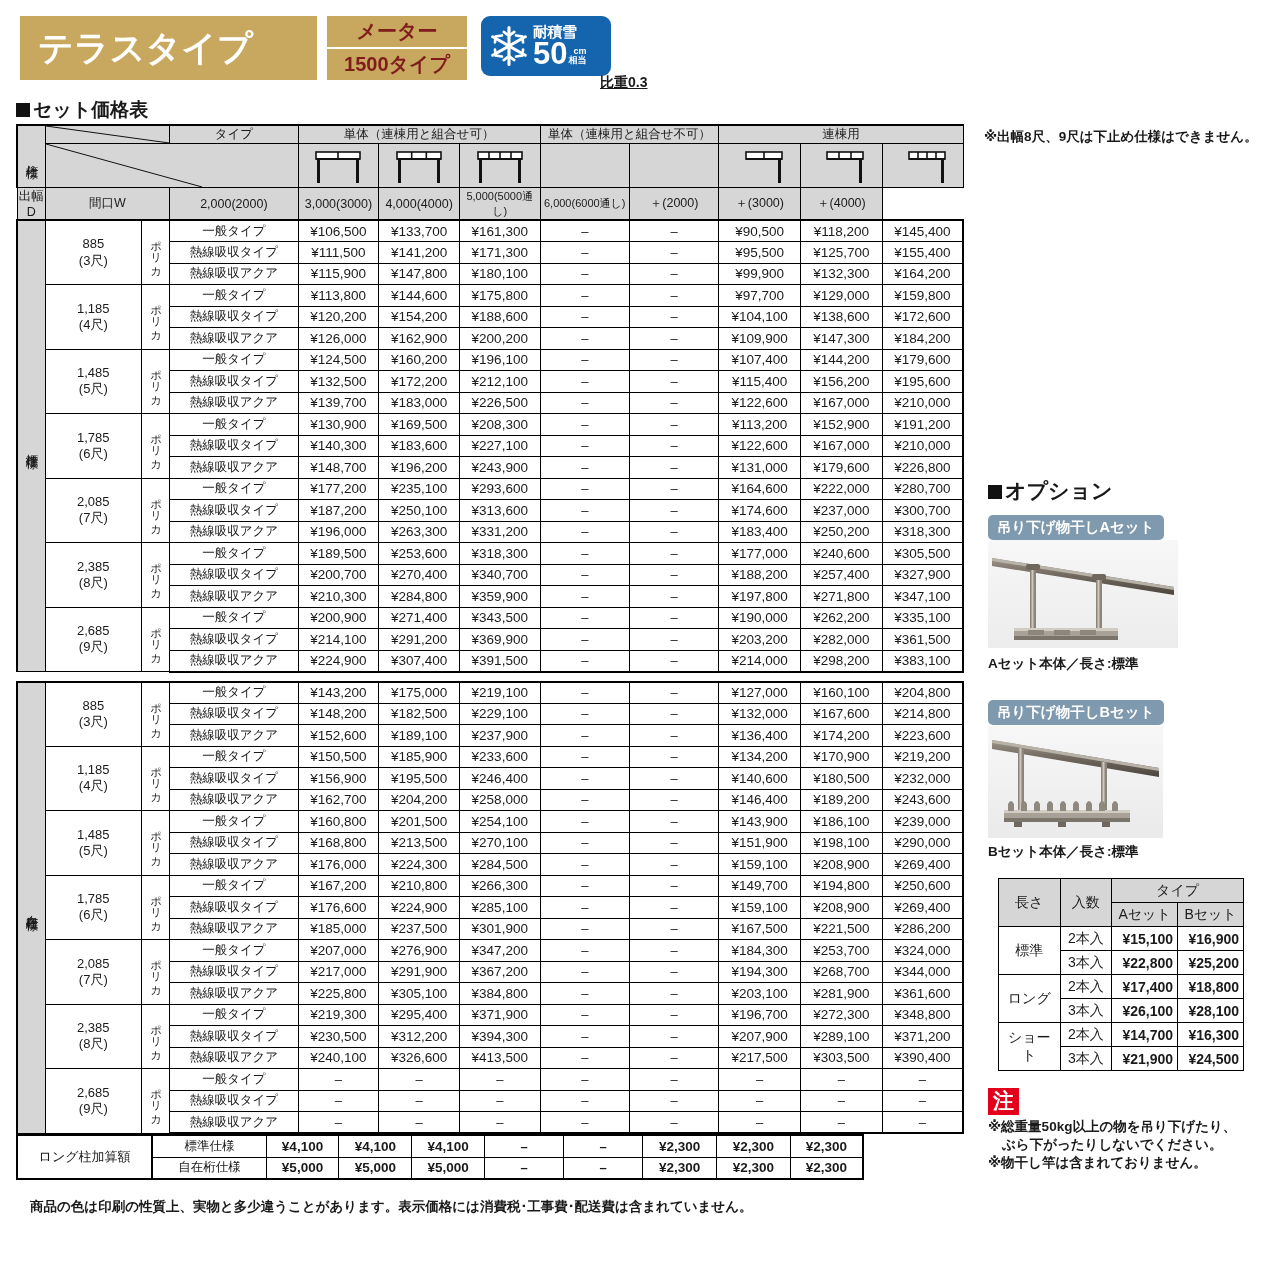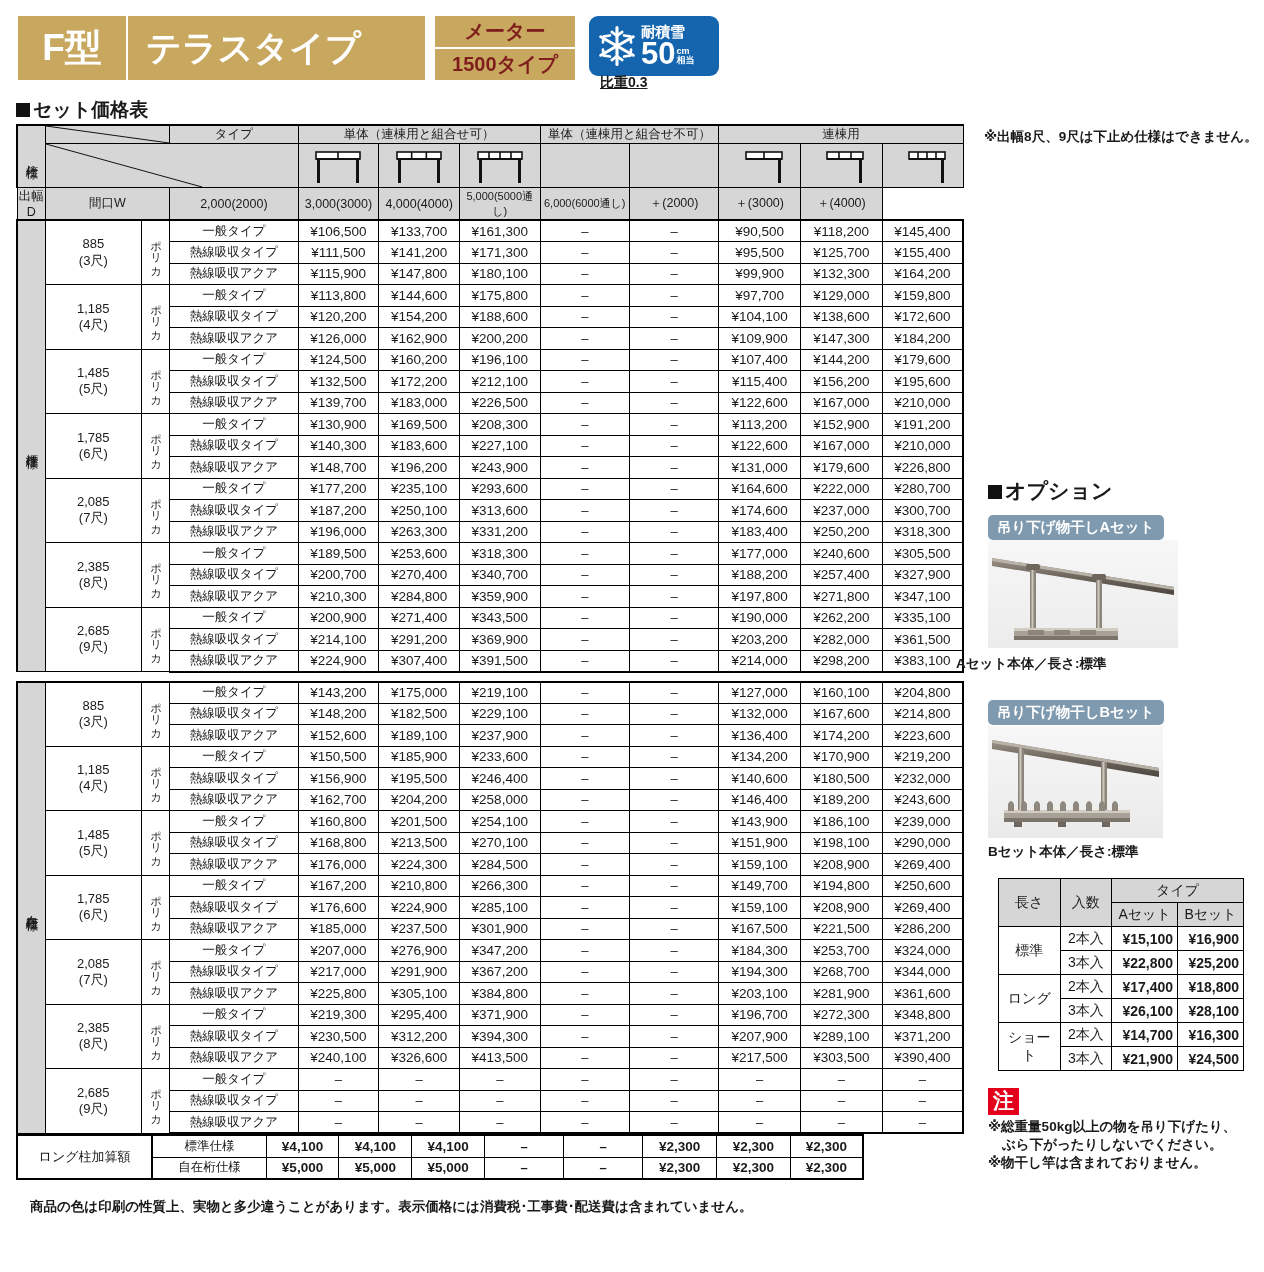--- a/index.html
+++ b/index.html
@@ -32,21 +32,21 @@
     font-size:20px; font-weight:bold;
   }
   .bn-meter div:first-child { margin-bottom:2px; }
   .bn-snow {
     margin-left:14px; background:#1464ae; border-radius:9px;
     width:130px; height:60px; display:flex; align-items:center; padding:0 6px; color:#fff;
   }
   .snowflake { width:44px; height:44px; flex:0 0 44px; position:relative; }
   .snow-txt { margin-left:2px; line-height:1; }
   .snow-l1 { font-size:15px; font-weight:bold; letter-spacing:-0.5px; }
-  .snow-l2 { display:flex; align-items:flex-end; margin-top:1px; }
+  .snow-l2 { display:flex; align-items:flex-end; margin-top:1px;text-align:right; }
   .snow-50 { font-size:31px; font-weight:bold; line-height:0.88; }
   .snow-unit { display:flex; flex-direction:column; font-size:9px; font-weight:bold; line-height:1.05; margin-left:1px; padding-bottom:2px;}
   .bn-hiju { position:absolute; left:600px; top:74px; font-size:14px; font-weight:bold;text-decoration:underline; }
 
   
   .sec-head { position:absolute; font-size:19px; font-weight:bold; }
   .sq { display:inline-block; width:14px; height:14px; background:#111; margin-right:3px; vertical-align:-1px;}
   #setprice-head { left:16px; top:97px; }
   #option-head { left:988px; top:477px; font-size:21px; }
 
@@ -83,42 +83,41 @@
   .opt-label {
     position:absolute; background:#7f99ae; color:#fff; font-weight:bold;
     border-radius:5px; font-size:14.5px; padding:3px 9px; white-space:nowrap;
   }
   #optA-label { left:988px; top:515px; }
   #optB-label { left:988px; top:700px; }
   .opt-img { position:absolute; border:0; }
   #optA-img { left:988px; top:540px; width:190px; height:108px; }
   #optB-img { left:988px; top:726px; width:175px; height:112px; }
   .opt-cap { position:absolute; font-size:13.5px; font-weight:bold; }
-  #optA-cap { left:956px; top:655px; }
+  #optA-cap { left:988px; top:655px; }
   #optB-cap { left:988px; top:843px; }
 
   .ot { position:absolute; left:998px; top:878px; width:246px; font-size:14px;padding-left:28px; }
   .ot td, .ot th { border:1px solid #000; padding:0 2px; text-align:center; font-weight:normal; height:24px; }
   .ot .hdr { background:#d6d6d6; }
   .ot .p { text-align:right; font-weight:bold; padding-right:4px; font-size:14px; }
 
   .chu-box {
     position:absolute; left:988px; top:1088px; background:#e2001a; color:#fff;
     font-weight:bold; font-size:21px; line-height:1; padding:2px 5px 4px 5px;
   }
   .chu-text { position:absolute; left:988px; top:1118px; font-size:13.5px; font-weight:bold; line-height:1.35; white-space:nowrap;}
   .chu-text .ind { padding-left:14px; display:block; }
 
   .footer-note { position:absolute; left:30px; top:1198px; font-size:13.5px; font-weight:bold; }
 </style>
 </head>
 <body>
 
 <div class="banner">
-  <div class="bn-ftype">F型</div>
   <div class="bn-terrace">テラスタイプ</div>
   <div class="bn-meter">
     <div>メーター</div>
     <div>1500タイプ</div>
   </div>
   <div class="bn-snow">
     <div class="snowflake">
       <svg viewBox="0 0 100 100" width="44" height="44">
         <g stroke="#ffffff" stroke-width="7" stroke-linecap="round">
           <line x1="50" y1="8" x2="50" y2="92"></line>

